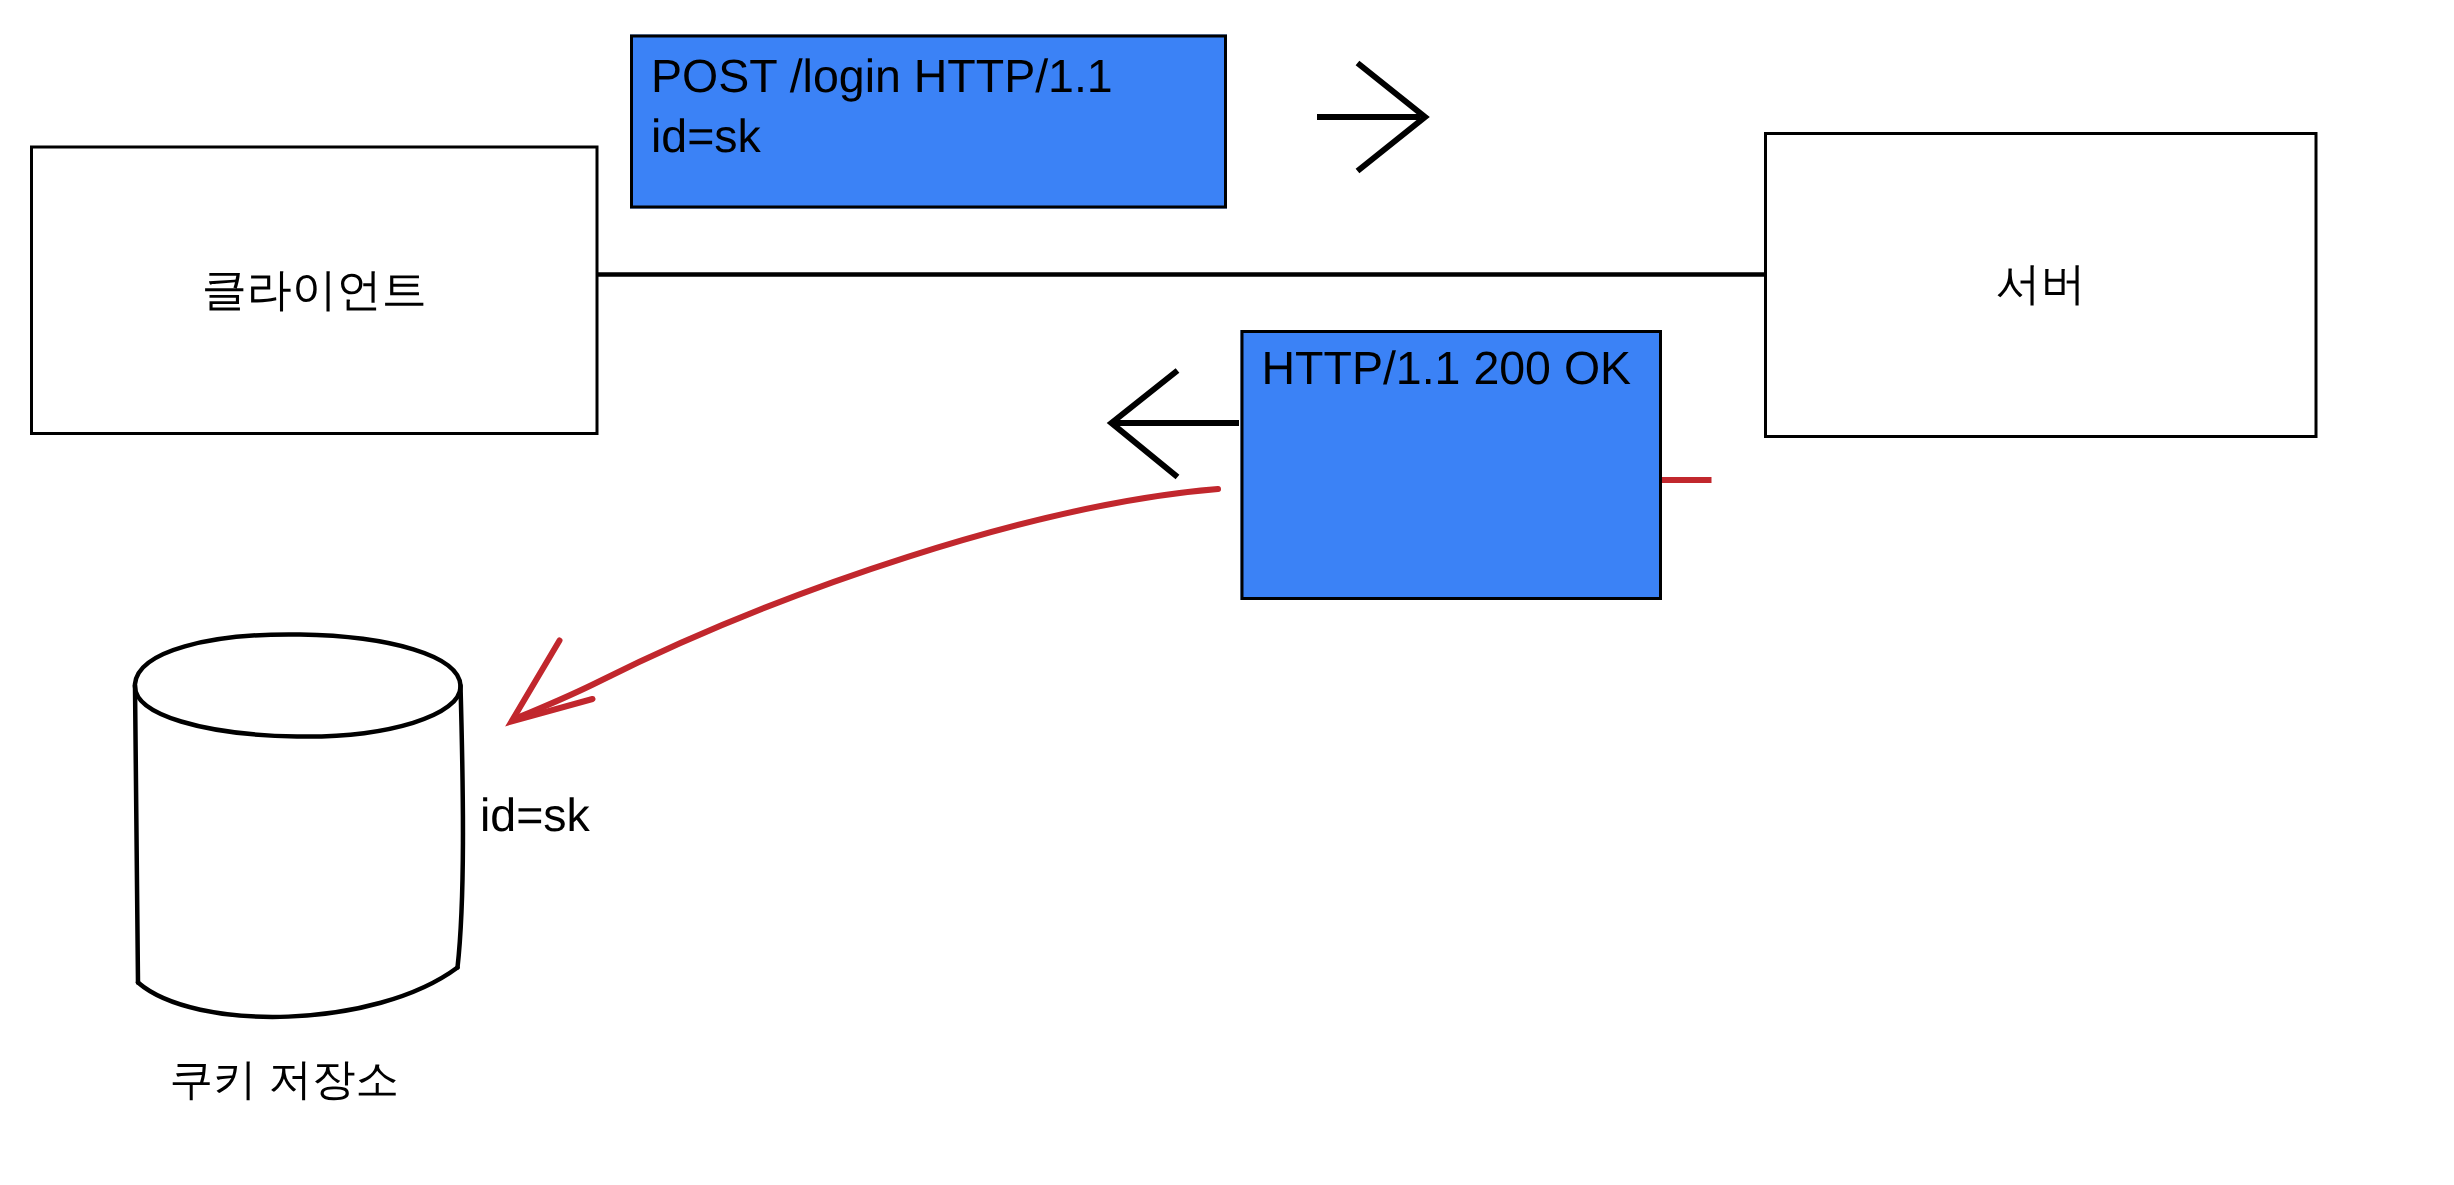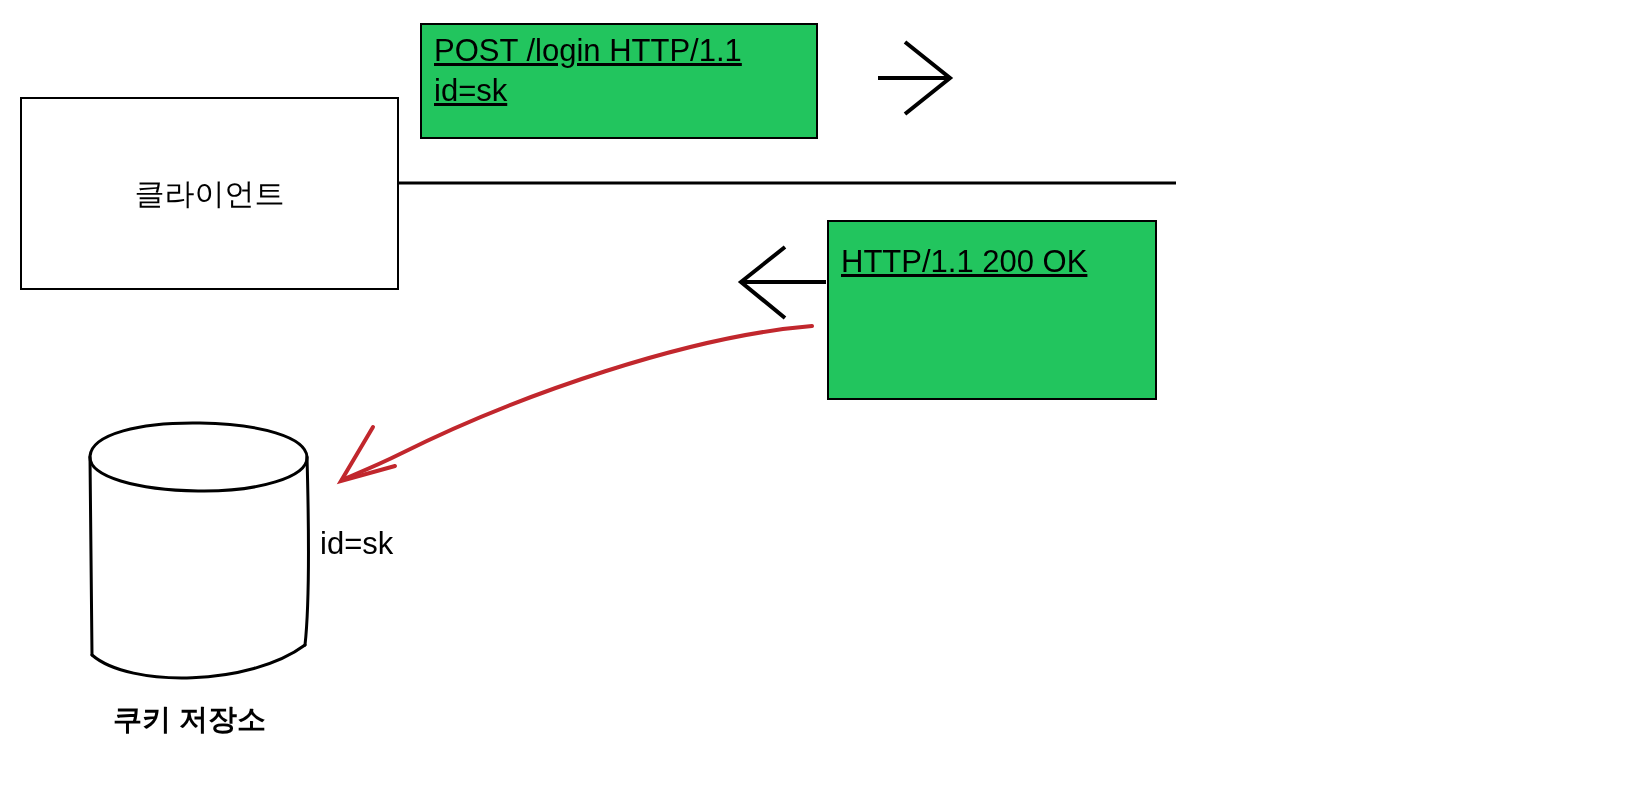--- a/index.html
+++ b/index.html
@@ -34,43 +34,41 @@
   .node-label {
     font-size: 30px;
     color: #000000;
     line-height: 1.2;
     white-space: nowrap;
   }
   .msg-box {
     position: absolute;
     box-sizing: border-box;
     border: 2px solid #000000;
-    background: #22c55e;
+    background: #3b82f6;
     padding: 6px 10px 8px 12px;
-    text-decoration: underline;
   }
   .msg-line {
     font-size: 31px;
     line-height: 1.28;
     color: #000000;
     white-space: pre;
   }
   .msg-line.blank {
     height: 14px;
     line-height: 14px;
   }
   .free-label {
     position: absolute;
     font-size: 31px;
     color: #000000;
     white-space: nowrap;
   }
   .free-label.korean {
     font-size: 29px;
-    font-weight: bold;
   }
 </style>
 </head>
 <body>
 
 <div id="canvas">
 
   <svg width="1636" height="790" viewBox="0 0 1636 790">
 
     <line x1="398" y1="183" x2="1176" y2="183" stroke="#000000" stroke-width="3"></line>
@@ -107,27 +105,30 @@
                C 690 336, 520 394, 400 454
                C 378 465, 358 473, 344 479" fill="none" stroke="#c1272d" stroke-width="4" stroke-linecap="round"></path>
       <polyline points="373,427 341,481 395,466" fill="none" stroke="#c1272d" stroke-width="4" stroke-linecap="round" stroke-linejoin="miter"></polyline>
     </g>
   </svg>
 
   <div class="node-box" style="left:20px; top:97px; width:379px; height:193px;align-items:center;">
     <span class="node-label korean">클라이언트</span>
   </div>
 
+  <div class="node-box" style="left:1176px; top:88px; width:369px; height:204px;">
+    <span class="node-label korean">서버</span>
+  </div>
 
   <div class="msg-box" style="left:420px; top:23px; width:398px; height:116px;">
     <div class="msg-line">POST /login HTTP/1.1</div>
     <div class="msg-line">id=sk</div>
   </div>
 
-  <div class="msg-box" style="left:827px; top:220px; width:330px; height:180px; padding-top:20px;">
+  <div class="msg-box" style="left:827px; top:220px; width:281px; height:180px; padding-top:4px;">
     <div class="msg-line">HTTP/1.1 200 OK</div>
     <div class="msg-line blank"></div>
   </div>
 
   <div class="free-label" style="left:320px; top:526px;">id=sk</div>
 
   <div class="free-label korean" style="left:113px; top:700px;">쿠키 저장소</div>
 
 </div>
 

